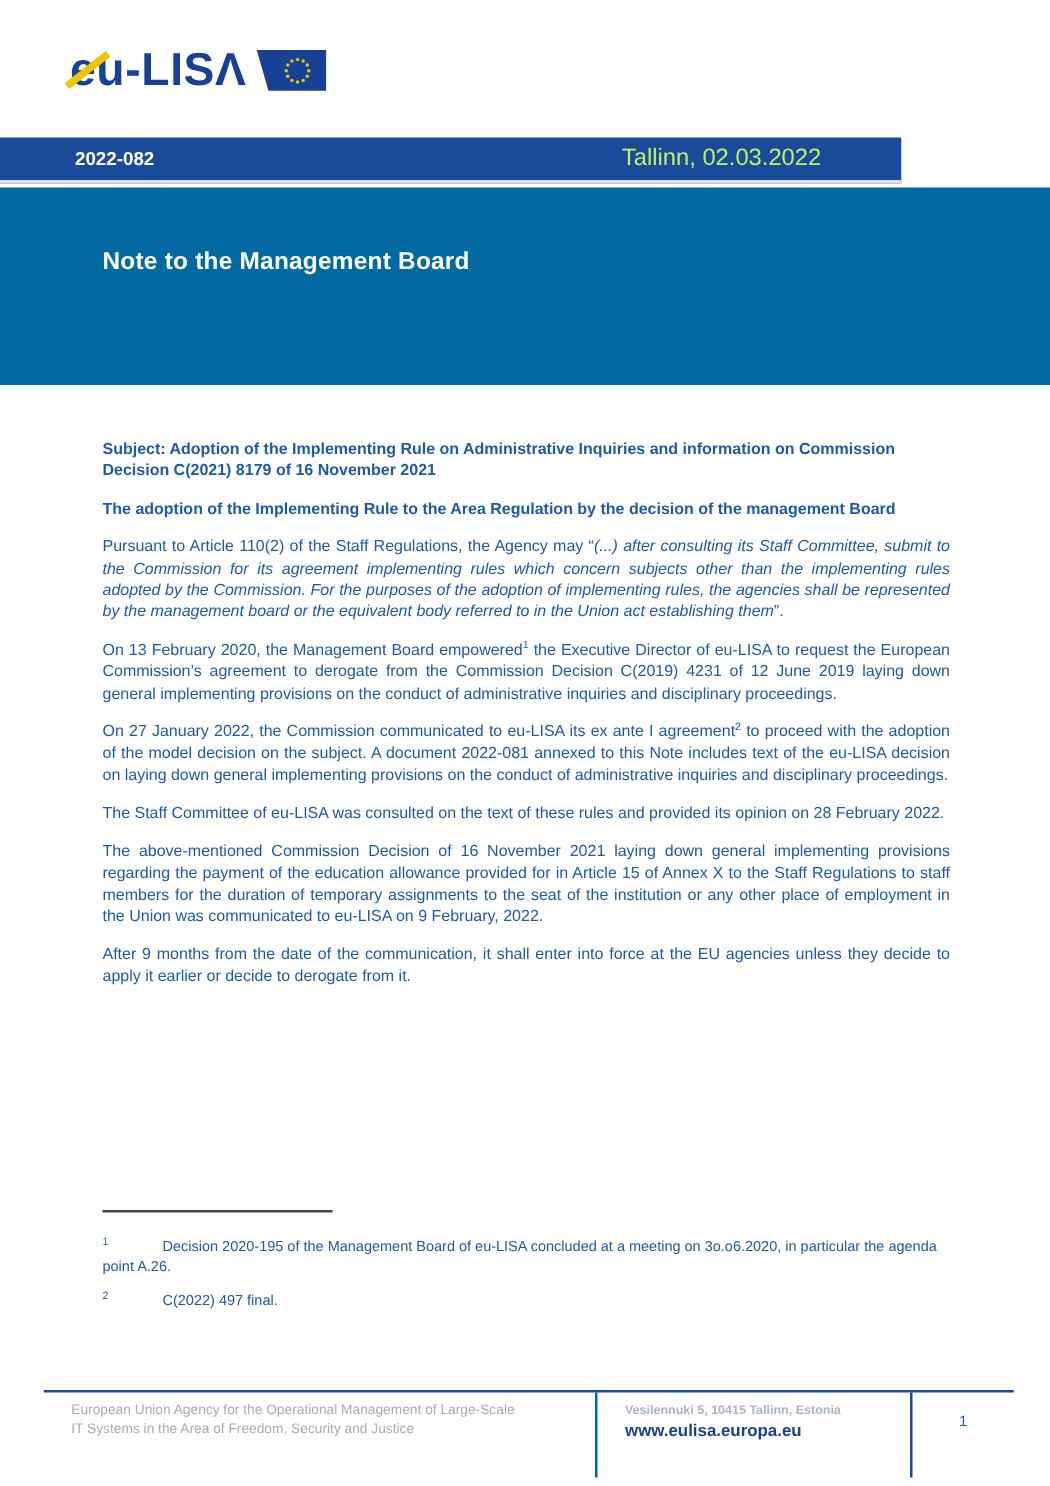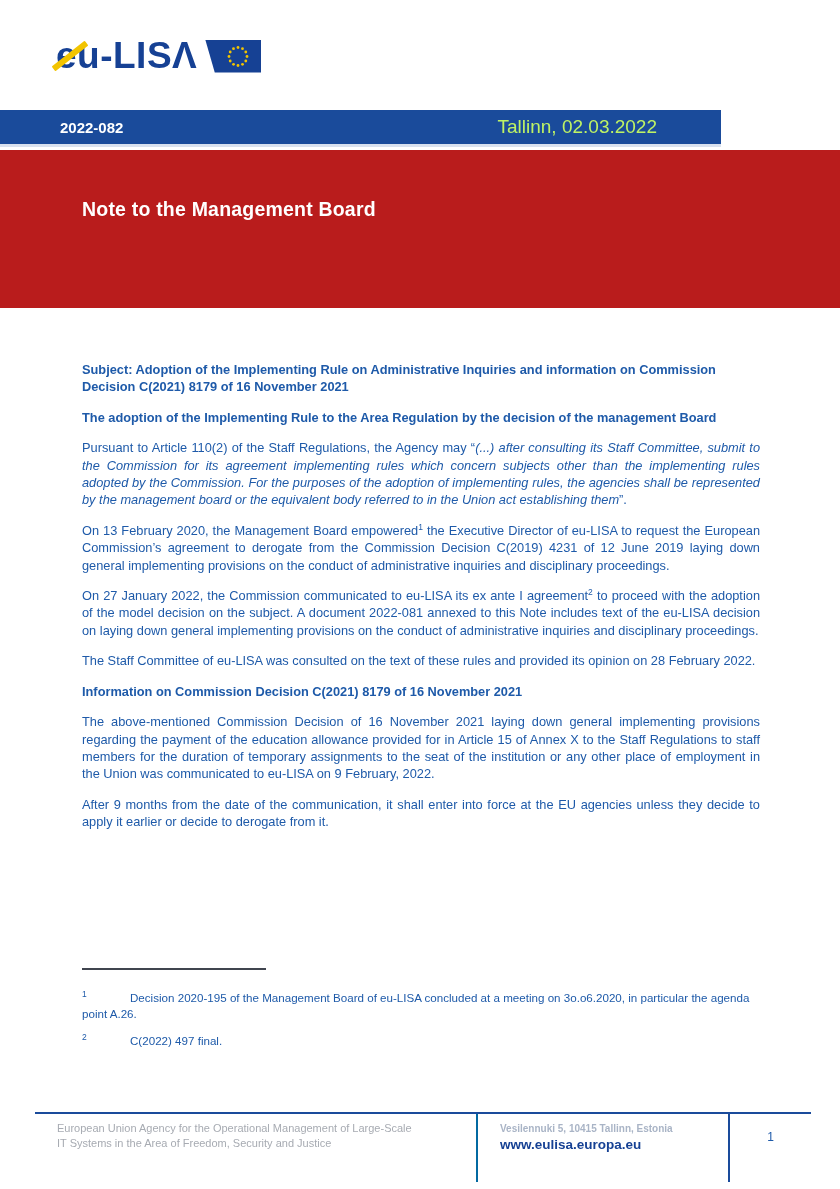--- a/index.html
+++ b/index.html
@@ -22,32 +22,32 @@
   }
   
   .header-bar{
     position:absolute;left:0;top:110px;width:721px;height:37px;background:#1A4B9B;
     display:flex;align-items:center;justify-content:space-between;
     border-bottom:3px solid #D9E1EF;box-sizing:border-box;
   }
   .doc-number{color:#ffffff;font-weight:bold;font-size:15px;padding-left:60px;}
   .place-date{color:#bef264;font-size:19px;padding-right:64px;}
   .title-block{
-    position:absolute;left:0;top:150px;width:840px;height:158px;background:#b91c1c;
+    position:absolute;left:0;top:150px;width:840px;height:158px;background:#0369a1;
   }
   .note-title{
     position:absolute;left:82px;top:48px;color:#ffffff;font-weight:bold;font-size:19.5px;
     letter-spacing:0.2px;
   }
   
   .content{
     position:absolute;left:82px;top:350px;width:678px;
     color:#1E5AA9;font-size:12.8px;line-height:17.4px;
   }
-  .content p{margin:11px 0 13px 0;}
+  .content p{margin:0 0 13px 0;}
   .justify{text-align:justify;}
   .bold{font-weight:bold;}
   .italic{font-style:italic;}
   .subject{margin-bottom:16px;}
   .heading1{margin-bottom:11px;}
   .para4{margin-bottom:24px;}
   .heading2{margin-bottom:26px;}
   sup.fn-ref{vertical-align:super;font-size:8.5px;line-height:0;}
   
   .footnote-sep{
@@ -128,21 +128,20 @@
   <p class="bold justify heading1">The adoption of the Implementing Rule to the Area Regulation by the decision of the management Board</p>
 
   <p class="justify"><span>Pursuant to Article 110(2) of the Staff Regulations, the Agency may “</span><span class="italic">(...) after consulting its Staff Committee, submit to the Commission for its agreement implementing rules which concern subjects other than the implementing rules adopted by the Commission. For the purposes of the adoption of implementing rules, the agencies shall be represented by the management board or the equivalent body referred to in the Union act establishing them</span><span>”.</span></p>
 
   <p class="justify"><span>On 13 February 2020, the Management Board empowered</span><sup class="fn-ref">1</sup><span> the Executive Director of eu-LISA to request the European Commission’s agreement to derogate from the Commission Decision C(2019) 4231 of 12 June 2019 laying down general implementing provisions on the conduct of administrative inquiries and disciplinary proceedings.</span></p>
 
   <p class="justify"><span>On 27 January 2022, the Commission communicated to eu-LISA its ex ante I agreement</span><sup class="fn-ref">2</sup><span> to proceed with the adoption of the model decision on the subject. A document 2022-081 annexed to this Note includes text of the eu-LISA decision on laying down general implementing provisions on the conduct of administrative inquiries and disciplinary proceedings.</span></p>
 
   <p class="justify para4">The Staff Committee of eu-LISA was consulted on the text of these rules and provided its opinion on 28 February 2022.</p>
 
-  <p class="bold heading2">Information on Commission Decision C(2021) 8179 of 16 November 2021</p>
 
   <p class="justify">The above-mentioned Commission Decision of 16 November 2021 laying down general implementing provisions regarding the payment of the education allowance provided for in Article 15 of Annex X to the Staff Regulations to staff members for the duration of temporary assignments to the seat of the institution or any other place of employment in the Union was communicated to eu-LISA on 9 February, 2022.</p>
 
   <p class="justify">After 9 months from the date of the communication, it shall enter into force at the EU agencies unless they decide to apply it earlier or decide to derogate from it.</p>
 </div>
 
 <div class="footnote-sep"></div>
 
 <div class="footnotes">
   <div class="footnote"><span class="fn-marker">1</span><span>Decision 2020-195 of the Management Board of eu-LISA concluded at a meeting on 3o.o6.2020, in particular the agenda point A.26.</span></div>

